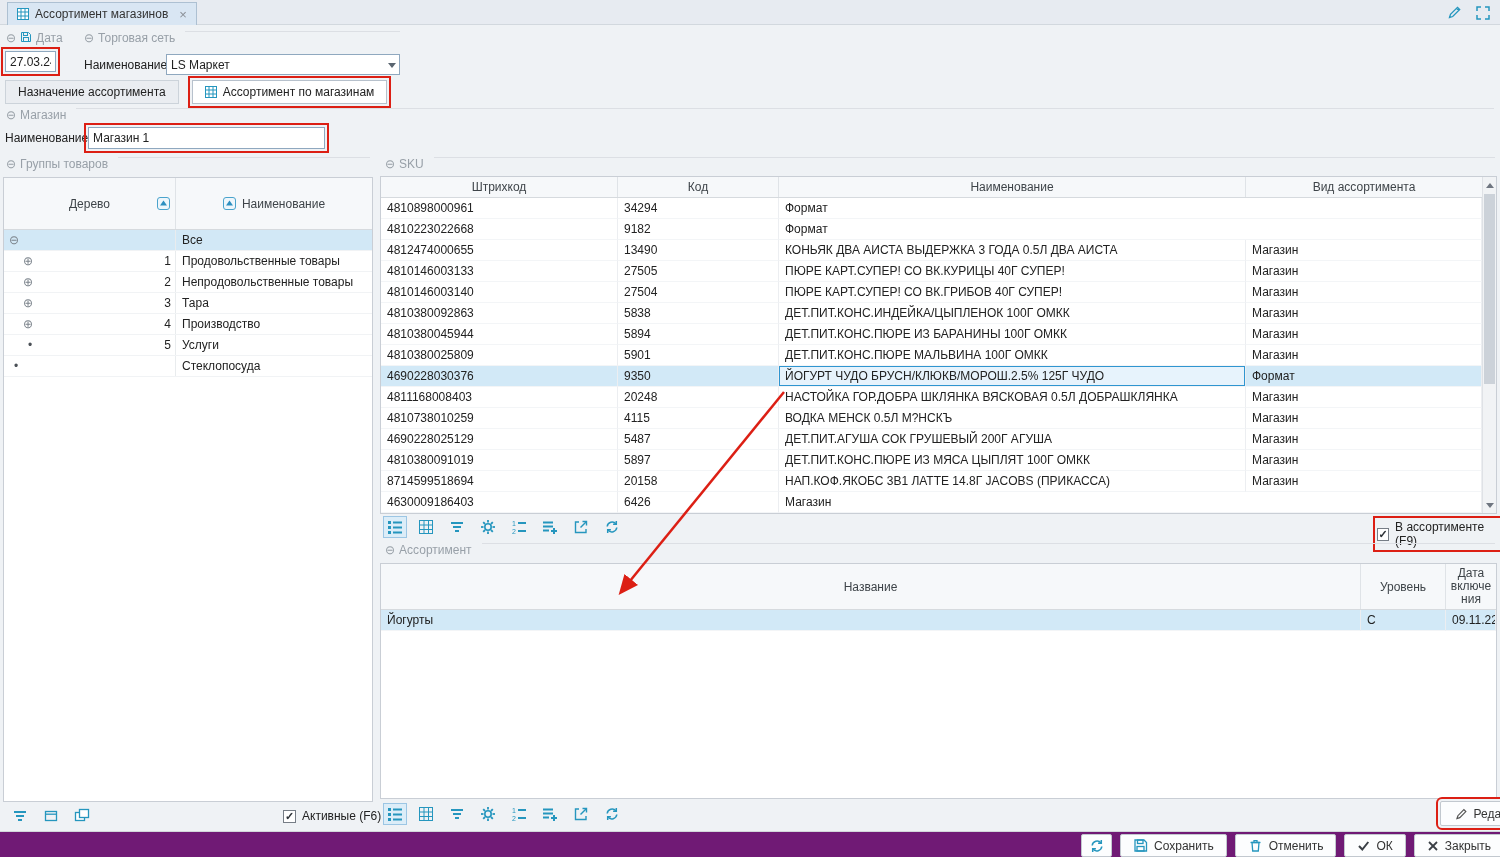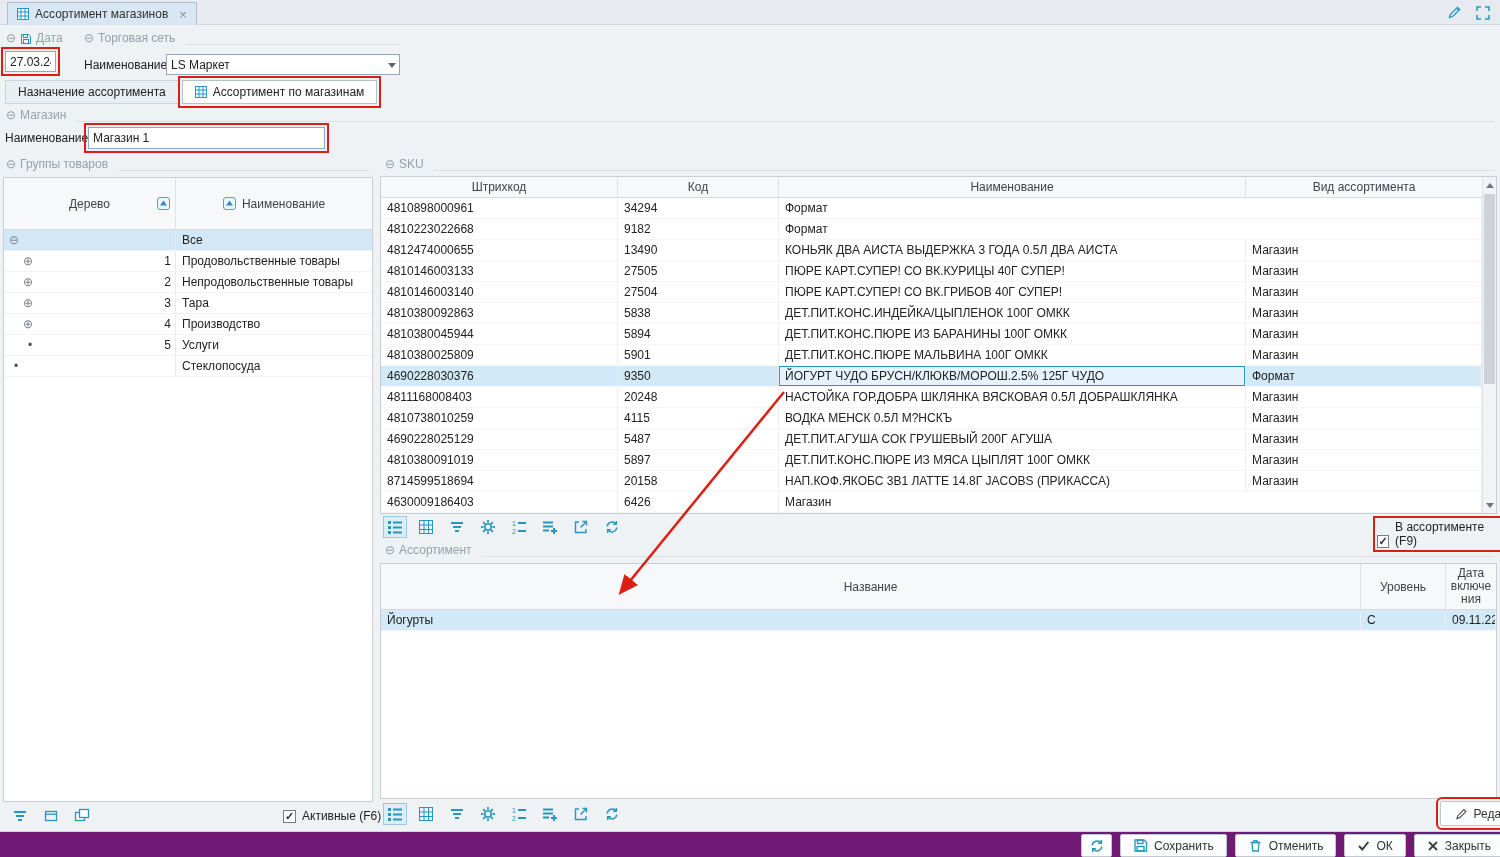--- a/index.html
+++ b/index.html
@@ -11,35 +11,35 @@
 
   
   .tabbar{position:absolute;left:0;top:0;width:1500px;height:25px;background:#e7ebf1;border-bottom:1px solid #d2d8de}
   .doc-tab{position:absolute;left:7px;top:2px;height:23px;display:flex;align-items:center;gap:6px;
            padding:0 9px;background:#d9e6f3;border:1px solid #adc0d2;border-bottom:none;color:#333}
   .tab-close{color:#8a8f96;font-size:13px;margin-left:5px;cursor:pointer;line-height:1}
   .win-icons{position:absolute;right:10px;top:5px;display:flex;gap:14px}
   .win-icons .ic{cursor:pointer}
 
   
-  .gcap{position:absolute;display:flex;align-items:flex-end;gap:4px;color:#98a0a8;white-space:nowrap}
+  .gcap{position:absolute;display:flex;align-items:flex-start;gap:4px;color:#98a0a8;white-space:nowrap}
   .gcap .line{flex:1;height:1px;background:#dcdfe4;margin-left:6px}
   .col-glyph{cursor:pointer}
   .col-glyph::before{content:"\2296";color:#99a1a8;font-size:12px;line-height:1}
 
   
   .field{position:absolute;height:21px;border:1px solid #8fa8bf;background:#fff;font:inherit;padding:0 4px;color:#222}
   .flabel{position:absolute;height:21px;line-height:21px;color:#222}
   .combo{position:absolute;height:21px;border:1px solid #8fa8bf;background:#fff;display:flex;align-items:stretch;cursor:pointer}
   .combo-input{flex:1;border:none;outline:none;font:inherit;padding:0 4px;color:#222;background:transparent}
   .dd{width:15px;display:flex;align-items:center;justify-content:center}
   .dd::before{content:"";border:4px solid transparent;border-top:5px solid #5a6570;margin-top:5px}
 
   
-  .page-tabs{position:absolute;left:5px;top:80px;display:flex;gap:3px}
+  .page-tabs{position:absolute;left:5px;top:80px;display:flex;gap:13px}
   .ptab{height:24px;display:flex;align-items:center;gap:6px;padding:0 12px;background:#eaedf1;
         border:1px solid #ccd3da;color:#222;cursor:pointer}
   .ptab.active{background:#fff;border-color:#b7c1cc}
 
   
   .panel-table{position:absolute;background:#fff;border:1px solid #c9ced5}
   .thead{display:flex;background:#f6f8fa;border-bottom:1px solid #d6dade;color:#3e4449}
   .hcell{display:flex;align-items:center;justify-content:center;border-right:1px solid #dfe3e7;overflow:hidden}
   .hcell:last-child{border-right:none}
 
@@ -88,21 +88,21 @@
   .vs-up::before{content:"";border:4px solid transparent;border-bottom:5px solid #6f7680;margin-bottom:3px}
   .vs-down::before{content:"";border:4px solid transparent;border-top:5px solid #6f7680;margin-top:3px}
   .vs-thumb{position:absolute;left:1px;right:1px;top:17px;height:190px;background:#ccd2d9}
 
   
   .toolbar{position:absolute;display:flex;gap:7px;align-items:center}
   .tb-icon{width:24px;height:22px;display:inline-flex;align-items:center;justify-content:center;cursor:pointer;border:1px solid transparent}
   .tb-icon.active{background:#dcedf8;border-color:#9cc6e4}
 
   
-  .cbrow{position:absolute;display:flex;align-items:flex-end;gap:6px;cursor:pointer}
+  .cbrow{position:absolute;display:flex;align-items:center;gap:6px;cursor:pointer}
   .cb{width:13px;height:13px;border:1px solid #767d86;background:#fff;display:inline-flex;align-items:center;justify-content:center}
   .cb.checked::before{content:"\2713";font-size:11px;color:#2e3338;font-weight:bold;line-height:1}
 
   
   .btn{display:inline-flex;align-items:center;justify-content:center;gap:6px;height:23px;padding:0 12px;
        background:#fcfdfe;border:1px solid #c2c8cf;border-radius:2px;font:inherit;color:#333;cursor:pointer}
   .edit-btn{position:absolute;left:1440px;top:801px;width:131px;height:25px}
 
   
   .footer{position:absolute;left:0;top:831px;width:1500px;height:26px;background:#701a75;border-top:1px solid #d2d6db}

